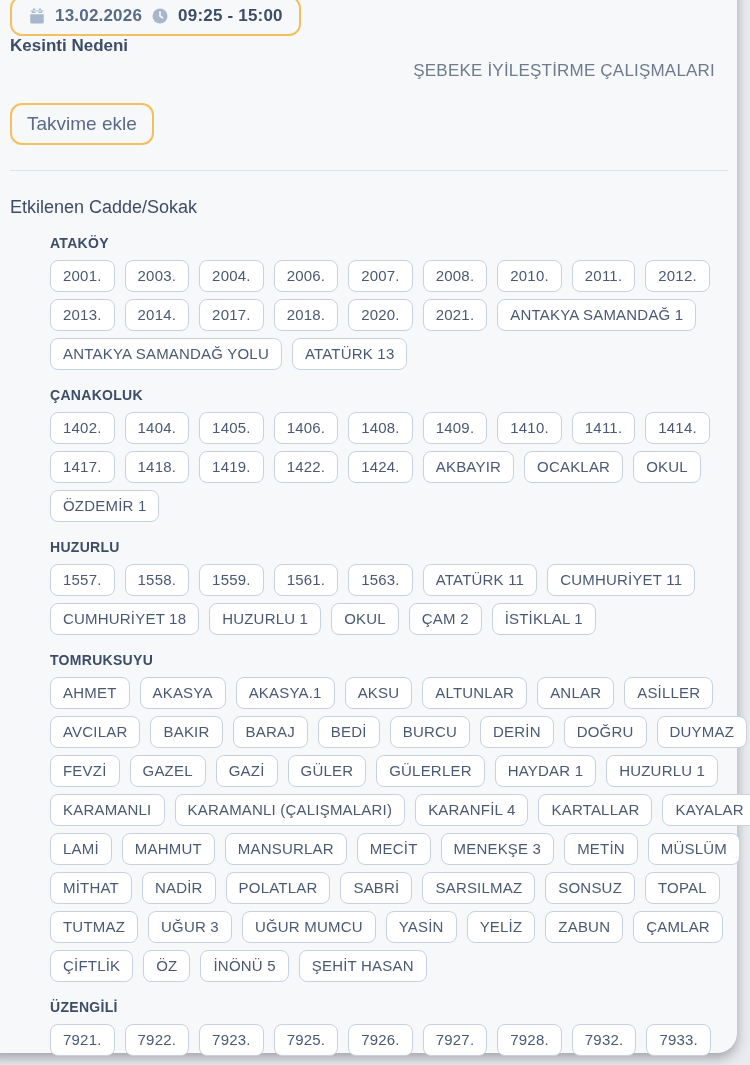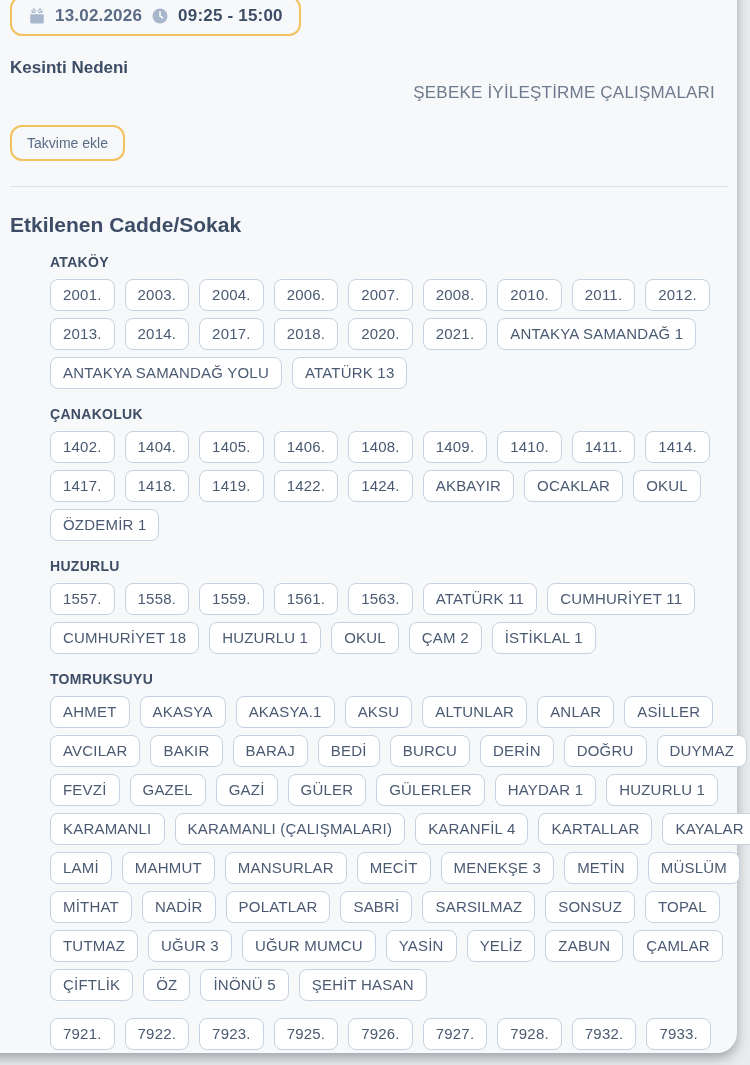--- a/index.html
+++ b/index.html
@@ -29,44 +29,44 @@
     gap: 9px;
     border: 2px solid var(--accent, #f3c05e);
     border-radius: 12px;
     padding: 8px 16px;
     background: transparent;
   }
   .badge .ico { width: 18px; height: 18px; color: var(--icon, #a7b6ca); flex: 0 0 auto; }
   .badge .date { font-size: 17px; font-weight: 600; color: var(--muted, #5a6b85); letter-spacing: .2px; }
   .badge .time { font-size: 17px; font-weight: 700; color: var(--heading, #3d4d66); letter-spacing: .2px; }
 
-  .section-label { margin-top: 22px; font-size: 17px; font-weight: 700; color: var(--heading, #3d4d66); }
+  .section-label { font-size: 17px; font-weight: 700; color: var(--heading, #3d4d66); }
   .section-value { margin-top: 5px; font-size: 17px; font-weight: 400; color: var(--body, #6e7a8d); letter-spacing: .2px; text-align: right; }
 
   .btn-calendar {
     margin-top: 22px;
     display: inline-block;
     border: 2px solid var(--accent, #f3c05e);
     border-radius: 12px;
     padding: 8px 15px;
     background: transparent;
     color: var(--muted, #5a6b85);
-    font-size: 14px;
+    font-size: 19px;
     font-family: inherit;
     cursor: pointer;
   }
 
   .divider {
     border: none;
     border-top: 1px solid var(--divider, #dde3eb);
     margin: 25px 0 0 0;
     width: 718px;
   }
 
-  .affected-title { margin-top: 26px; font-size: 21px; font-weight: 700; color: var(--heading, #3d4d66); }
+  .affected-title { margin-top: 26px; font-size: 18px; font-weight: 400; color: var(--heading, #3d4d66); }
 
   .group { margin-top: 17px; margin-left: 40px; }
   .group-name {
     font-size: 14px;
     font-weight: 700;
     color: var(--heading, #3d4d66);
     letter-spacing: .3px;
     margin-bottom: 9px;
   }
   .chips { display: flex; flex-wrap: wrap; gap: 7px 10px; width: 720px; }
@@ -230,20 +230,21 @@
             <span class="chip">YELİZ</span>
             <span class="chip">ZABUN</span>
             <span class="chip">ÇAMLAR</span>
             <span class="chip">ÇİFTLİK</span>
             <span class="chip">ÖZ</span>
             <span class="chip">İNÖNÜ 5</span>
             <span class="chip">ŞEHİT HASAN</span>
           </div>
         </section>
         <section class="group">
+          <div class="group-name">ÜZENGİLİ</div>
           <div class="chips">
             <span class="chip">7921.</span>
             <span class="chip">7922.</span>
             <span class="chip">7923.</span>
             <span class="chip">7925.</span>
             <span class="chip">7926.</span>
             <span class="chip">7927.</span>
             <span class="chip">7928.</span>
             <span class="chip">7932.</span>
             <span class="chip">7933.</span>

